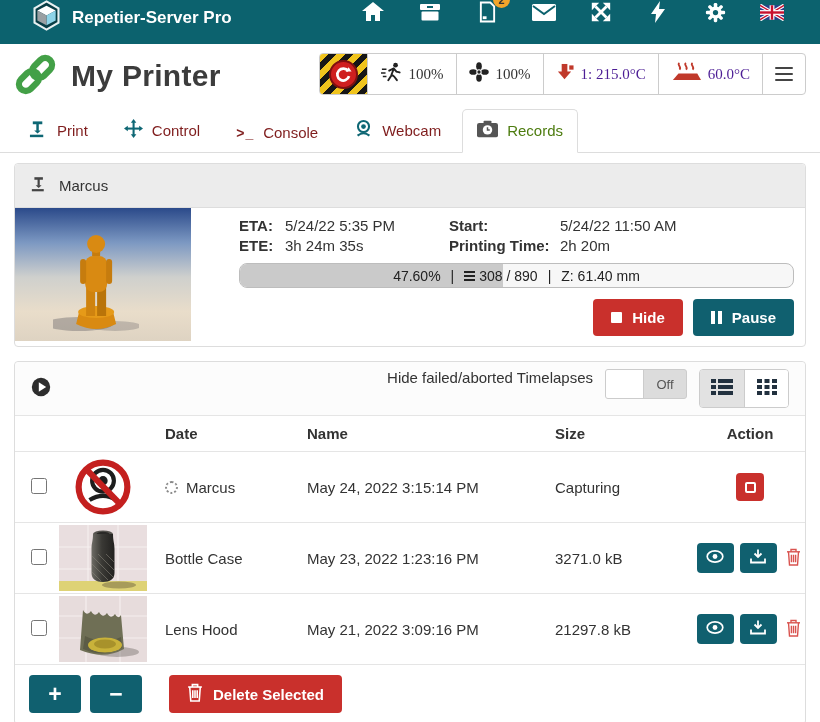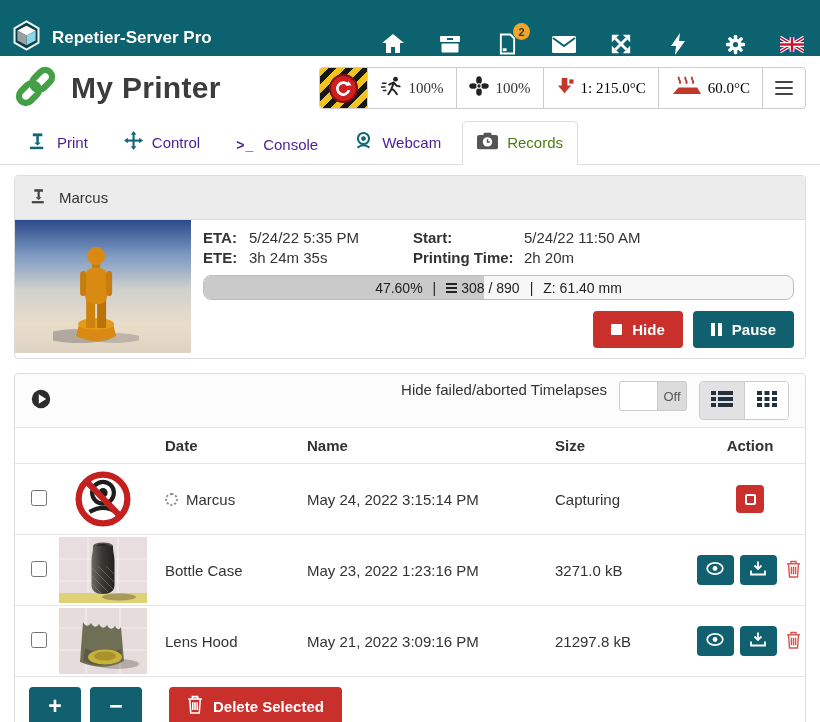--- a/index.html
+++ b/index.html
@@ -2,58 +2,58 @@
 <html><head>
 <meta charset="utf-8">
 <style>
   * { box-sizing: border-box; margin: 0; padding: 0; }
   html,body { width:820px; height:722px; }
   body {
     font-family:"Liberation Sans", sans-serif;
     background:#fff; color:#333; overflow:hidden; font-size:15px;
   }
   
-  .navbar { height:56px; background:#0c626e; display:flex; align-items:flex-end; padding:0 12px; }
+  .navbar { height:44px; background:#0c626e; display:flex; align-items:flex-start; padding:0 32px; }
   .brand { display:flex; align-items:center; gap:11px; color:#fff; font-size:17px; font-weight:bold; cursor:pointer; }
   .nav-icons { margin-left:auto; display:flex; align-items:center; gap:33px; padding-right:4px; }
   .nav-icon { position:relative; width:24px; height:24px; display:flex; align-items:center; justify-content:center; cursor:pointer; }
   .nav-badge { position:absolute; top:-9px; right:-11px; background:#f2a52b; color:#333;
     border-radius:50%; width:17px; height:17px; font-size:11px; font-weight:bold;
     display:flex; align-items:center; justify-content:center; }
   
-  .page-header { display:flex; align-items:center; padding:9px 14px 5px; }
+  .page-header { display:flex; padding:9px 14px 5px; }
   .title-wrap { display:flex; align-items:center; gap:14px; }
   .page-title { font-size:30px; font-weight:bold; color:#3c3c3c; letter-spacing:0.3px; }
   .status-group { margin-left:auto; display:flex; align-items:stretch; height:42px;
     border:1px solid #ccc; border-radius:4px; overflow:hidden; background:#fff;font-family:Liberation Serif, serif; }
   .status-item { display:flex; align-items:center; gap:7px; padding:0 12px;
     border-left:1px solid #ccc; font-size:15px; color:#333; cursor:pointer; white-space:nowrap; }
   .status-item.estop { border-left:none; padding:0; width:47px; justify-content:center;
     background:repeating-linear-gradient(135deg,#f0c41d 0 6px,#161616 6px 12px); }
   .estop-btn { width:29px; height:29px; border-radius:50%; background:#cf1f1f; border:2px solid #7e1010;
     display:flex; align-items:center; justify-content:center; }
-  .temp { color:#000000; }
+  .temp { color:#4c1d95; }
   .menu-btn { flex-direction:column; justify-content:center; gap:3.5px; }
   .menu-btn i { display:block; width:18px; height:2.5px; background:#444; border-radius:1px; }
   
   .tabs { display:flex; align-items:flex-end; padding:0 14px; border-bottom:1px solid #ddd; margin-top:4px; gap:6px; }
-  .tab { display:flex; align-items:center; gap:9px; padding:10px 14px 11px; color:#4c1d95;
+  .tab { display:flex; align-items:center; gap:9px; padding:10px 14px 11px; color:#7f1d1d;
     font-size:15px; cursor:pointer; border:1px solid transparent; border-radius:5px 5px 0 0; margin-bottom:-1px; }
   .tab.active { color:#4d7c0f; background:#fff; border-color:#ddd; border-bottom-color:#fff; }
   .console-glyph { font-weight:bold; font-size:14px; letter-spacing:1px; }
   
   .panel { margin:10px 14px 0; border:1px solid #ddd; border-radius:4px; background:#fff; }
   .panel-header { background:#ececec; border-bottom:1px solid #ddd; padding:12px 16px;
     display:flex; align-items:center; gap:11px; font-size:15px; color:#333; border-radius:4px 4px 0 0; }
   
   .job-body { display:flex; }
   .job-thumb { width:176px; height:133px; flex:none; position:relative; overflow:hidden;
     background:linear-gradient(#2b4a8a 0%, #7c98c2 26%, #cfd0cd 52%, #e9ddca 78%, #ded3c2 100%); }
   .job-thumb svg { position:absolute; left:50%; top:8px; transform:translateX(-58%); }
-  .job-info { flex:1; padding:9px 11px 10px 12px; display:flex; flex-direction:column; }
+  .job-info { flex:1; padding:9px 11px 10px 12px; display:flex; flex-direction:column;margin-left:36px; }
   .info-grid { display:grid; grid-template-columns:40px 158px 105px auto; column-gap:6px; row-gap:3px; font-size:15px; }
   .info-label { font-weight:bold; }
   .progress { margin-top:9px; height:25px; border:1px solid #bdbdbd; border-radius:8px;
     background:#f7f7f7; position:relative; overflow:hidden; }
   .progress-fill { height:100%; background:#cacaca; width:0; }
   .progress-text { position:absolute; inset:0; display:flex; align-items:center; justify-content:center;
     gap:10px; font-size:14px; color:#222; }
   .layers-ic { display:inline-flex; flex-direction:column; gap:2px; margin-right:-6px; }
   .layers-ic i { width:11px; height:2px; background:#222; display:block; }
   .job-actions { display:flex; justify-content:flex-end; gap:10px; margin-top:11px; }
@@ -63,21 +63,21 @@
   .btn-red { background:#c9302c; }
   .btn-teal { background:#10606f; }
   .stop-sq { width:11px; height:11px; background:#fff; border-radius:1px; }
   .pause-ic { display:flex; gap:3px; }
   .pause-ic i { width:4px; height:13px; background:#fff; display:block; }
   
   .tl-header { display:flex; align-items:center; gap:11px; padding:7px 16px; min-height:50px; background:#fcfcfc; border-radius:4px 4px 0 0; }
   .tl-title { font-size:15px; color:#333; }
   .tl-right { margin-left:auto; display:flex; align-items:flex-start; gap:12px; }
   .hide-label { font-size:15px; color:#333; }
-  .toggle { width:68px; height:30px; background:#dcdcdc; border:1px solid #ccc; border-radius:3px;
+  .toggle { width:82px; height:30px; background:#dcdcdc; border:1px solid #ccc; border-radius:3px;
     display:flex; overflow:hidden; cursor:pointer; }
   .toggle-knob { width:38px; background:#fff; border-right:1px solid #ccc; }
   .toggle-text { flex:1; display:flex; align-items:center; justify-content:center; font-size:13px; color:#555; }
   .view-group { display:flex; border:1px solid #ccc; border-radius:4px; overflow:hidden; }
   .view-btn { width:44px; height:37px; display:flex; align-items:center; justify-content:center; background:#fff; cursor:pointer; }
   .view-btn.selected { background:#e2e2e2; }
   .view-btn + .view-btn { border-left:1px solid #ccc; }
   
   .tl-row { display:grid; grid-template-columns:44px 106px 142px 248px 140px 1fr;
     align-items:center; border-top:1px solid #e5e5e5; min-height:70px; }

